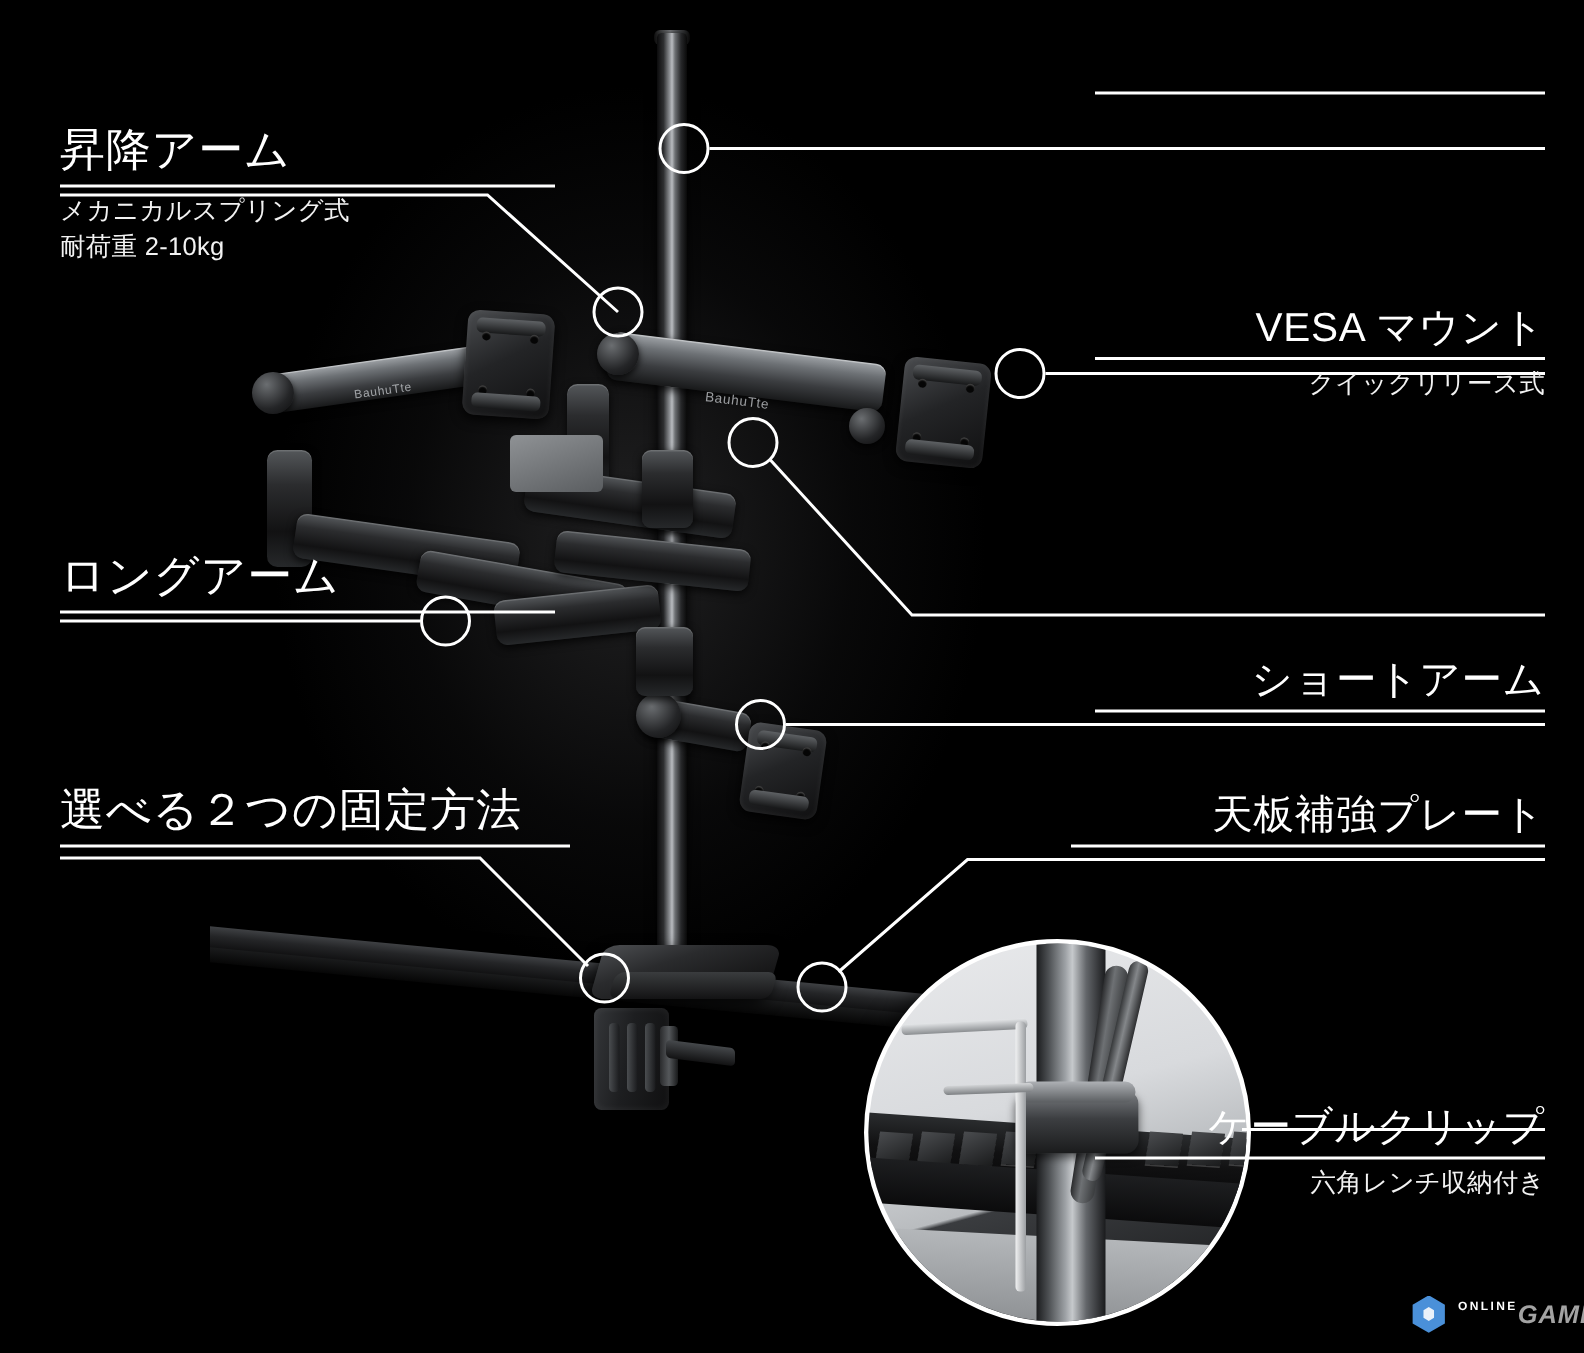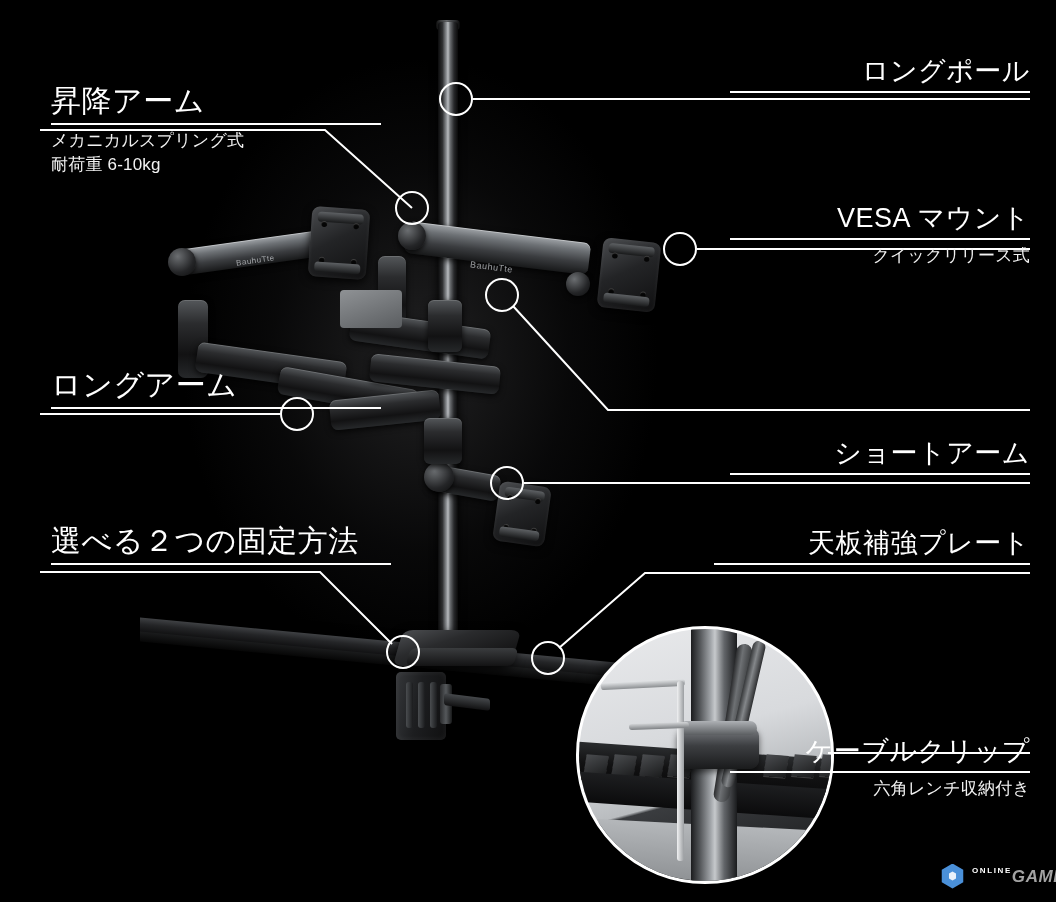--- a/index.html
+++ b/index.html
@@ -207,21 +207,21 @@
     color:#ffffff;
   }
   .label .rule{
     height:2px;background:#ffffff;margin:5px 0 4px 0;
   }
   .label .sub{
     font-size:17px;line-height:1.45;letter-spacing:.2px;white-space:nowrap;
     color:#f2f2f2;
   }
   .label.right{text-align:right;}
-  .label.left{text-align:left;margin-left:11px;}
+  .label.left{text-align:left;}
 
   
   .watermark{
     position:absolute;left:934px;top:856px;
     width:112px;height:40px;
     display:flex;align-items:center;gap:7px;
     background:rgba(0,0,0,.55);border-radius:4px;padding:0 6px;
     box-sizing:border-box;
   }
   .wm-badge{
@@ -358,21 +358,20 @@
     <div class="marker" style="left:663px;top:232px;"></div>
     <div class="marker" style="left:485px;top:278px;"></div>
     <div class="marker" style="left:490px;top:466px;"></div>
     <div class="marker" style="left:395px;top:191px;"></div>
     <div class="marker" style="left:280px;top:397px;"></div>
     <div class="marker" style="left:386px;top:635px;"></div>
     <div class="marker" style="left:531px;top:641px;"></div>
   </div>
 
   <div class="label right" style="left:730px;top:56px;width:300px;">
-    <div class="title">ロングポール</div>
     <div class="rule"></div>
   </div>
 
   <div class="label right" style="left:730px;top:203px;width:300px;">
     <div class="title">VESA マウント</div>
     <div class="rule"></div>
     <div class="sub">クイックリリース式</div>
   </div>
 
 
@@ -389,21 +388,21 @@
   <div class="label right" style="left:730px;top:736px;width:300px;">
     <div class="title">ケーブルクリップ</div>
     <div class="rule"></div>
     <div class="sub">六角レンチ収納付き</div>
   </div>
 
   <div class="label left" style="left:40px;top:84px;width:330px;">
     <div class="title" style="font-size:30px;">昇降アーム</div>
     <div class="rule"></div>
     <div class="sub">メカニカルスプリング式</div>
-    <div class="sub">耐荷重 6-10kg</div>
+    <div class="sub">耐荷重 2-10kg</div>
   </div>
 
   <div class="label left" style="left:40px;top:368px;width:330px;">
     <div class="title" style="font-size:30px;">ロングアーム</div>
     <div class="rule"></div>
   </div>
 
   <div class="label left" style="left:40px;top:524px;width:340px;">
     <div class="title" style="font-size:30px;">選べる２つの固定方法</div>
     <div class="rule"></div>

